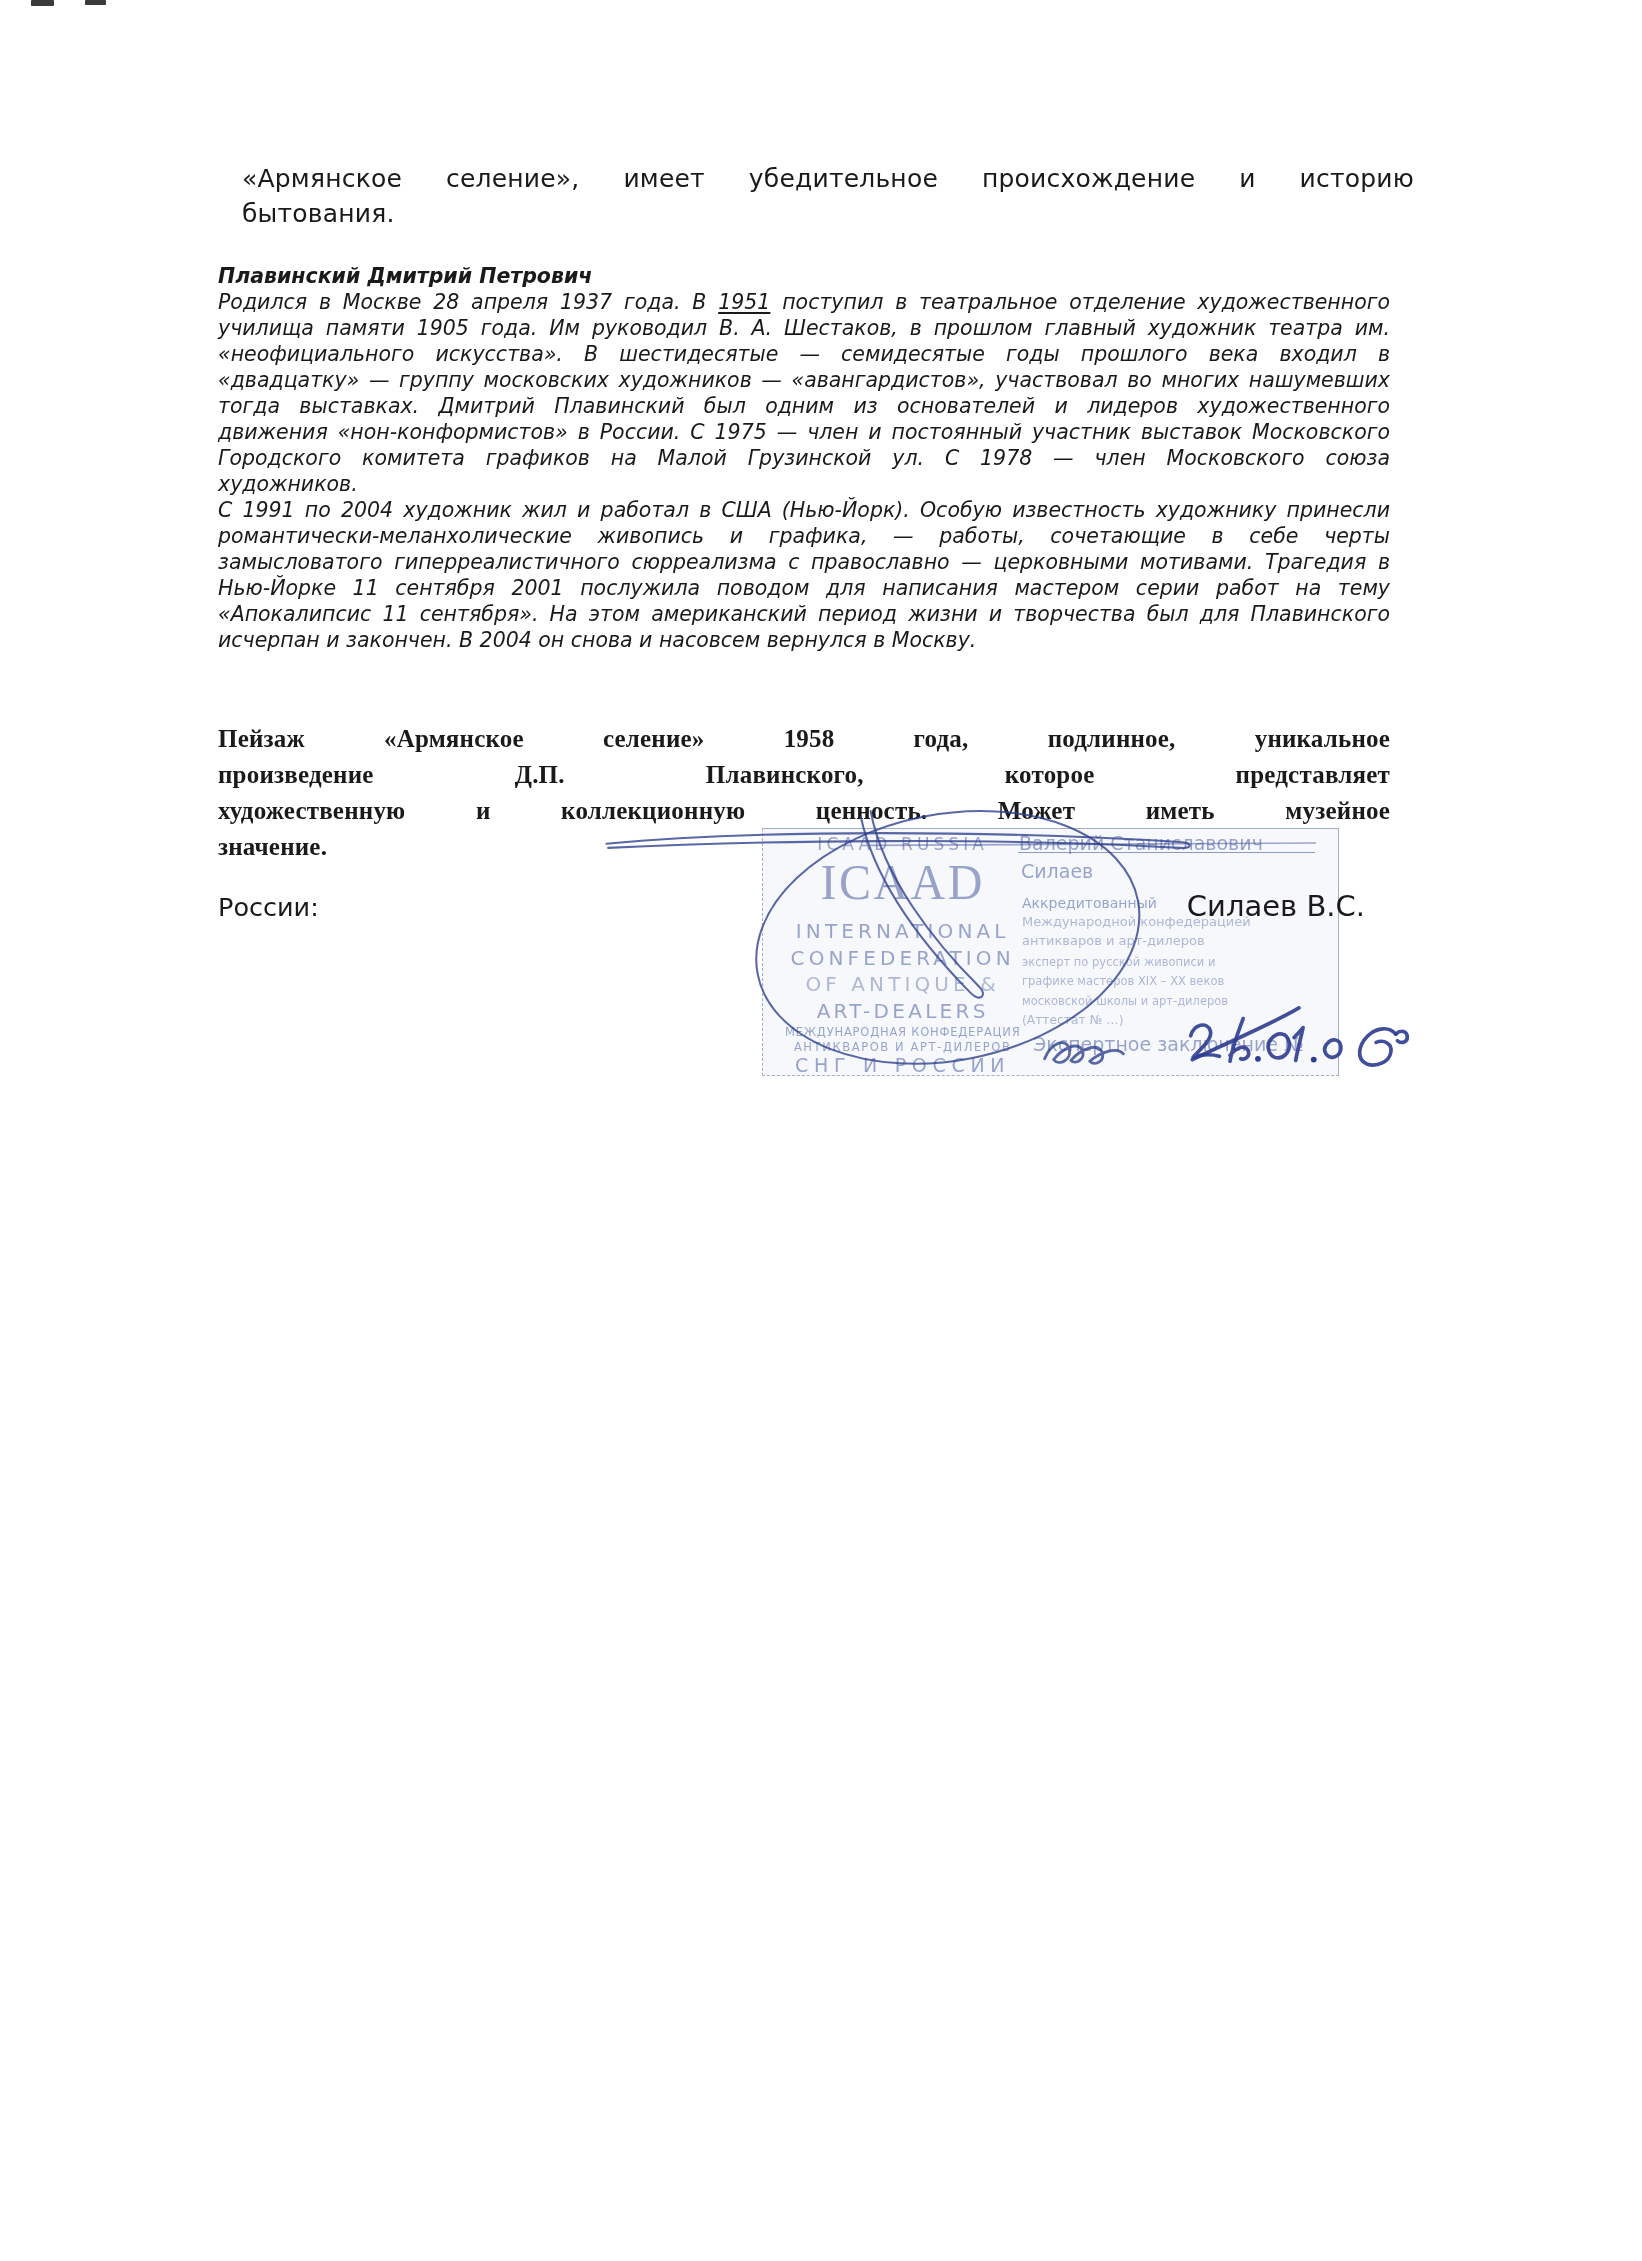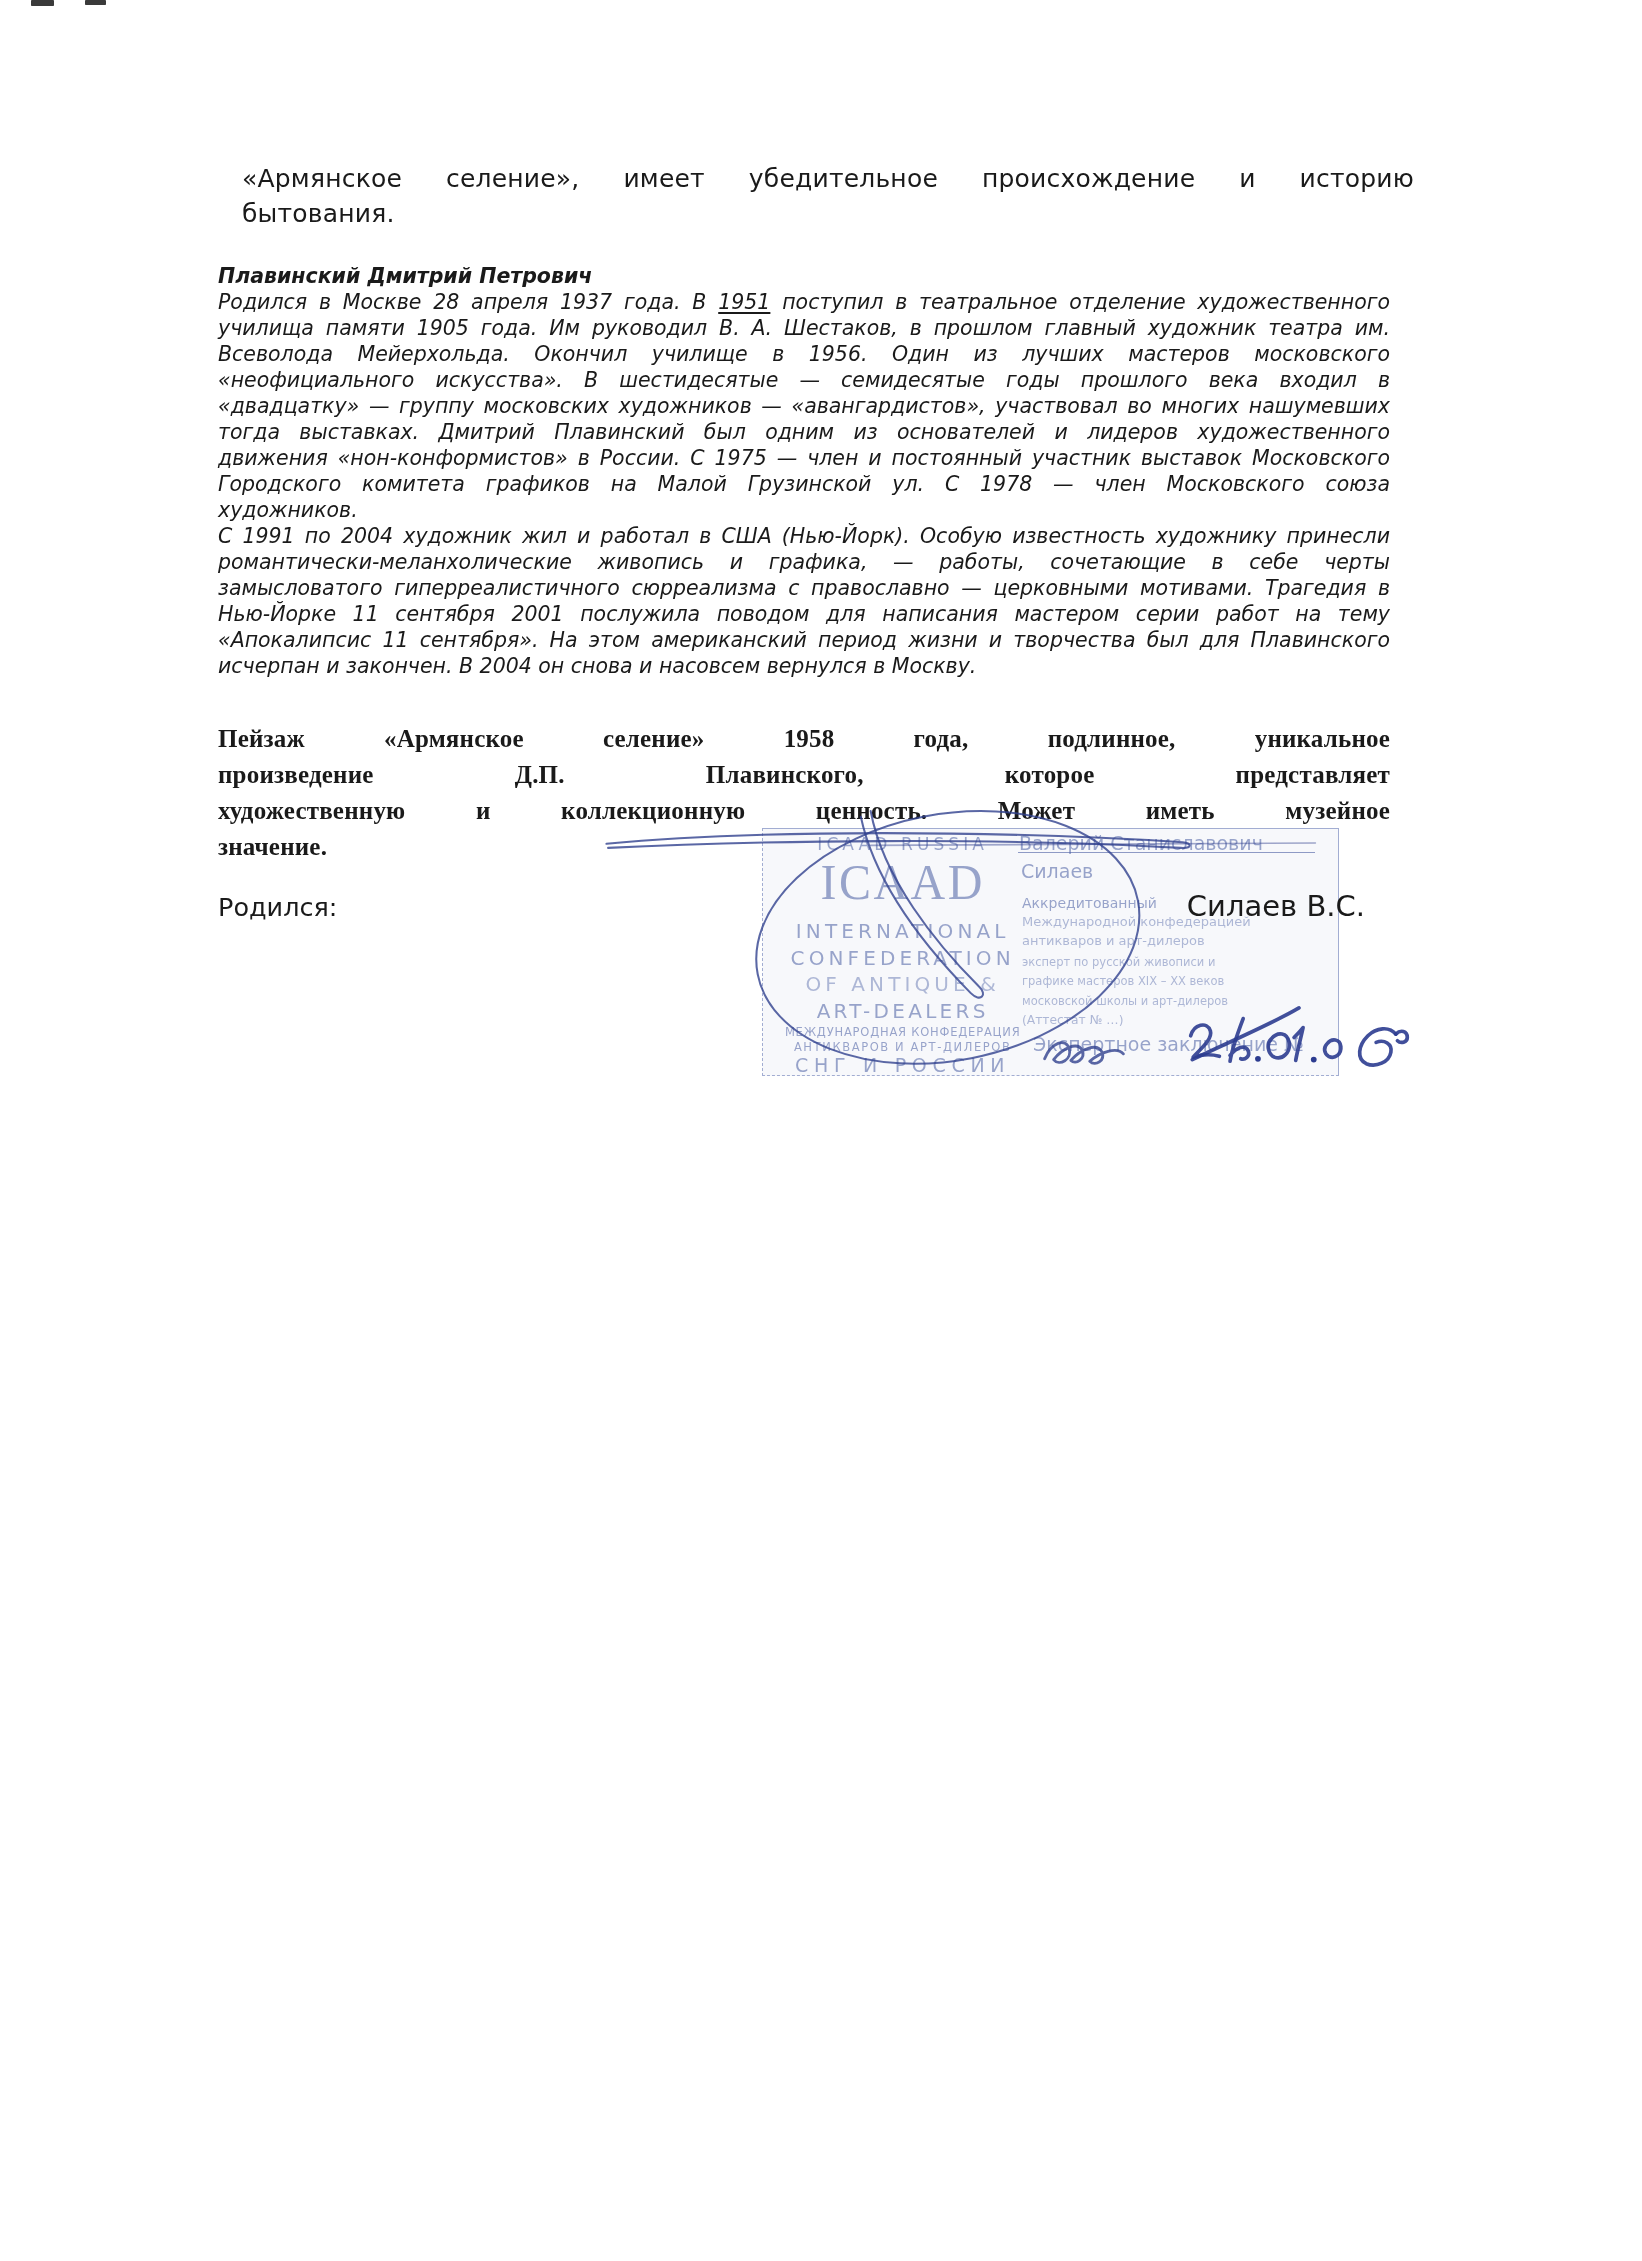--- a/index.html
+++ b/index.html
@@ -72,21 +72,20 @@
 
   <section class="textcol intro">
     <div class="jline">«Армянское селение», имеет убедительное происхождение и историю</div>
     <div class="jline last">бытования.</div>
   </section>
 
   <section class="textcol bio">
     <div class="bio-heading">Плавинский Дмитрий Петрович</div>
     <div class="jline"><span>Родился в Москве 28 апреля 1937 года. В </span><span class="u1951">1951</span><span> поступил в театральное отделение художественного</span></div>
     <div class="jline">училища памяти 1905 года. Им руководил В. А. Шестаков, в прошлом главный художник театра им.</div>
-    <div class="jline">Всеволода Мейерхольда. Окончил училище в 1956. Один из лучших мастеров московского</div>
     <div class="jline">«неофициального искусства». В шестидесятые — семидесятые годы прошлого века входил в</div>
     <div class="jline">«двадцатку» — группу московских художников — «авангардистов», участвовал во многих нашумевших</div>
     <div class="jline">тогда выставках. Дмитрий Плавинский был одним из основателей и лидеров художественного</div>
     <div class="jline">движения «нон-конформистов» в России. С 1975 — член и постоянный участник выставок Московского</div>
     <div class="jline">Городского комитета графиков на Малой Грузинской ул. С 1978 — член Московского союза</div>
     <div class="jline last">художников.</div>
     <div class="jline">С 1991 по 2004 художник жил и работал в США (Нью-Йорк). Особую известность художнику принесли</div>
     <div class="jline">романтически-меланхолические живопись и графика, — работы, сочетающие в себе черты</div>
     <div class="jline">замысловатого гиперреалистичного сюрреализма с православно — церковными мотивами. Трагедия в</div>
     <div class="jline">Нью-Йорке 11 сентября 2001 послужила поводом для написания мастером серии работ на тему</div>
@@ -95,21 +94,21 @@
   </section>
 
   <section class="textcol conclusion">
     <div class="jline">Пейзаж «Армянское селение» 1958 года, подлинное, уникальное</div>
     <div class="jline">произведение Д.П. Плавинского, которое представляет</div>
     <div class="jline">художественную и коллекционную ценность. Может иметь музейное</div>
     <div class="jline last">значение.</div>
   </section>
 
   <div class="expert-row">
-    <span class="expert-label">Родился:</span>
+    <span class="expert-label">России:</span>
     <span class="expert-name">Силаев В.С.</span>
   </div>
 
   <div class="stamp">
     <div class="abs leftcol-center st-top st-faint">ICAAD RUSSIA</div>
     <div class="abs leftcol-center st-logo st-faint">ICAAD</div>
     <div class="abs leftcol-center st-l1 st-faint">INTERNATIONAL</div>
     <div class="abs leftcol-center st-l2 st-faint">CONFEDERATION</div>
     <div class="abs leftcol-center st-l3 st-fainter">OF ANTIQUE &amp;</div>
     <div class="abs leftcol-center st-l4 st-faint">ART-DEALERS</div>

